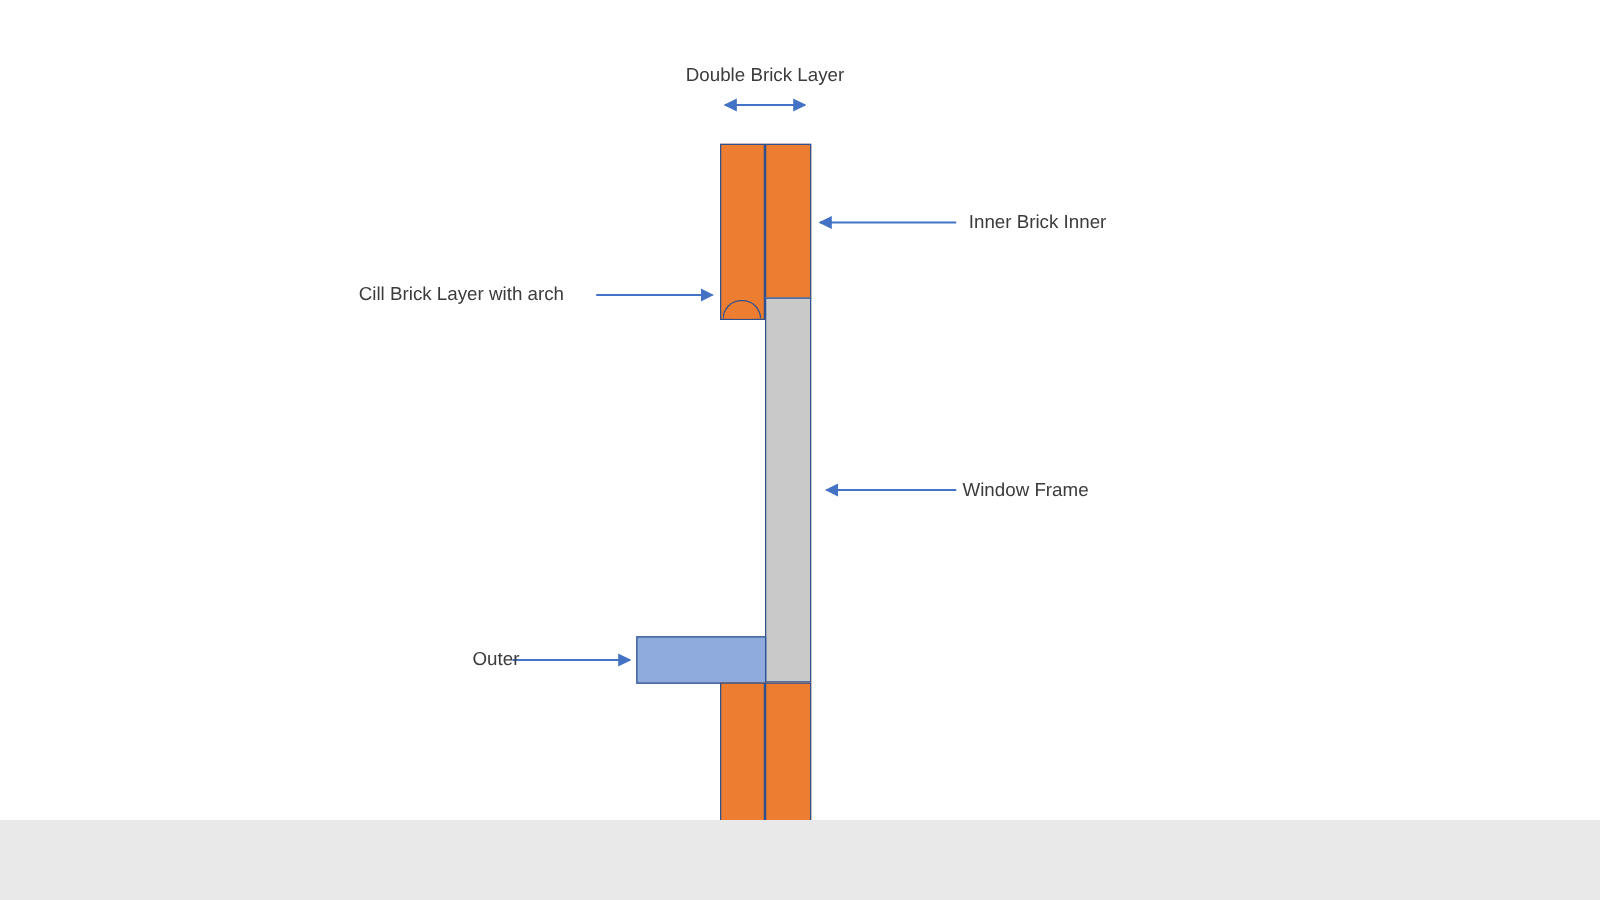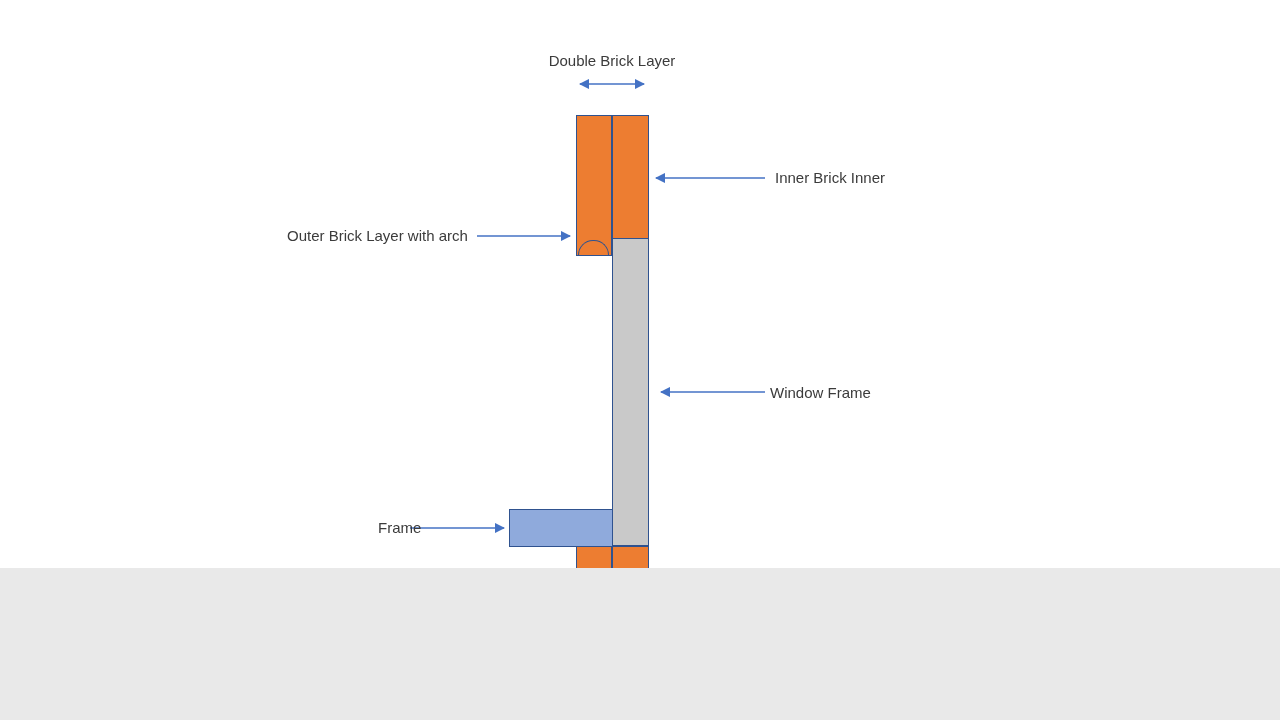--- a/index.html
+++ b/index.html
@@ -12,21 +12,21 @@
     --background:#FFFFFF;
   }
   html,body{margin:0;padding:0;}
   body{
     font-family:"Liberation Sans", sans-serif;
     background:#e9e9e9;
   }
   .canvas{
     position:relative;
     width:1280px;
-    height:568px;
+    height:656px;
     background:var(--background);
     overflow:hidden;
   }
   .shape{
     position:absolute;
     box-sizing:border-box;
     border:1.5px solid var(--shape-border);
   }
   .brick{ background:var(--brick-fill); }
   .frame{ background:var(--window-frame-fill); }
@@ -91,17 +91,17 @@
     </defs>
     <line x1="580" y1="84" x2="644" y2="84" marker-start="url(#ah)" marker-end="url(#ah)"></line>
     <line x1="765" y1="178" x2="656" y2="178" marker-end="url(#ah)"></line>
     <line x1="477" y1="236" x2="570" y2="236" marker-end="url(#ah)"></line>
     <line x1="765" y1="392" x2="661" y2="392" marker-end="url(#ah)"></line>
     <line x1="410" y1="528" x2="504" y2="528" marker-end="url(#ah)"></line>
   </svg>
 
   <div class="lbl lbl-double">Double Brick Layer</div>
   <div class="lbl lbl-inner">Inner Brick Inner</div>
-  <div class="lbl lbl-outer">Outer Brick Layer with arch</div>
+  <div class="lbl lbl-outer">Cill Brick Layer with arch</div>
   <div class="lbl lbl-window">Window Frame</div>
-  <div class="lbl lbl-cill">Frame</div>
+  <div class="lbl lbl-cill">Outer</div>
 
 </div>
 
 </body></html>

